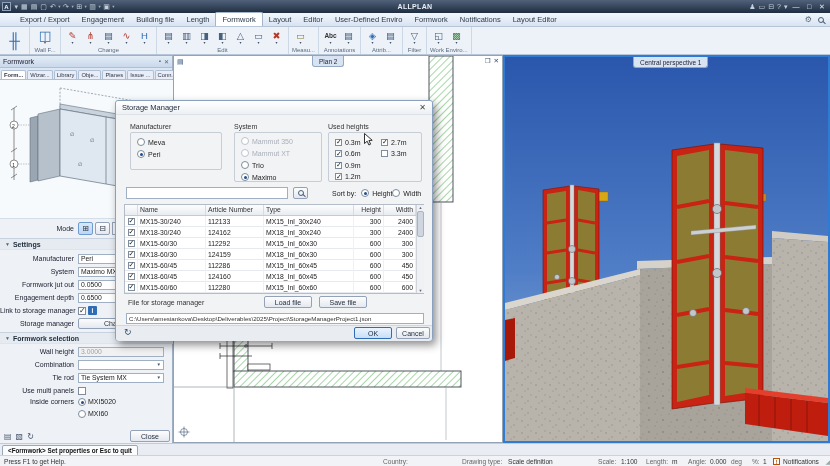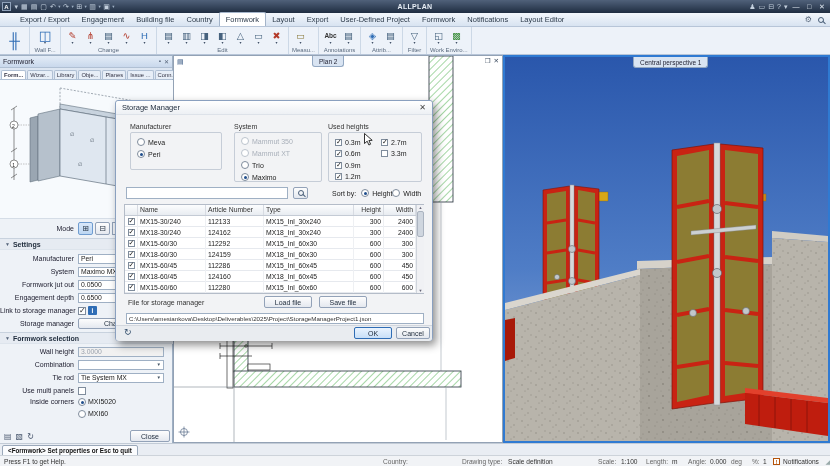--- a/index.html
+++ b/index.html
@@ -164,25 +164,25 @@
         <span class="tb-win">□</span>
         <span class="tb-win">✕</span>
       </div>
   </div>
 
   <div class="menubar">
     <span style="display:flex;align-items:flex-end;">
         <div class="mtab">Export / Export</div>
         <div class="mtab">Engagement</div>
         <div class="mtab">Building file</div>
-        <div class="mtab">Country</div>
+        <div class="mtab">Length</div>
         <div class="mtab active">Formwork</div>
         <div class="mtab">Layout</div>
-        <div class="mtab">Export</div>
-        <div class="mtab">User-Defined Project</div>
+        <div class="mtab">Editor</div>
+        <div class="mtab">User-Defined Enviro</div>
         <div class="mtab">Formwork</div>
         <div class="mtab">Notifications</div>
         <div class="mtab">Layout Editor</div>
       </span>
     <div class="menu-right">
       <span class="gear">⚙</span>
       <span class="mag"></span>
     </div>
   </div>
 

